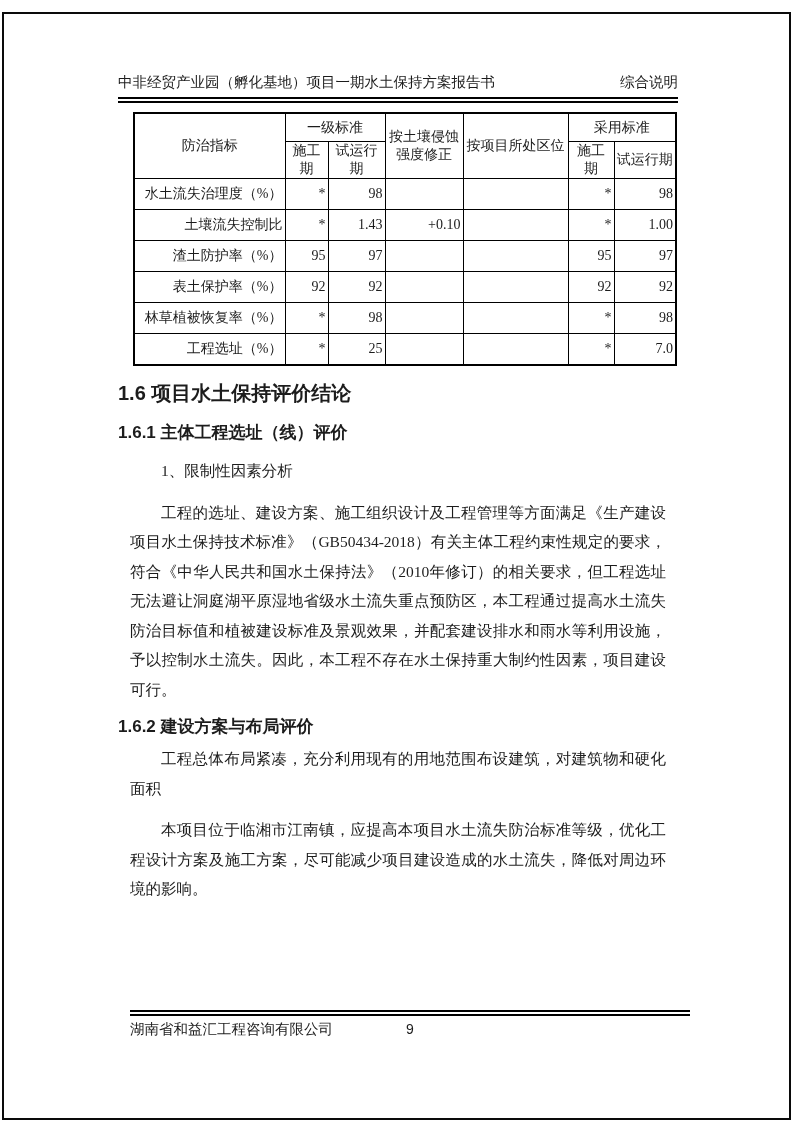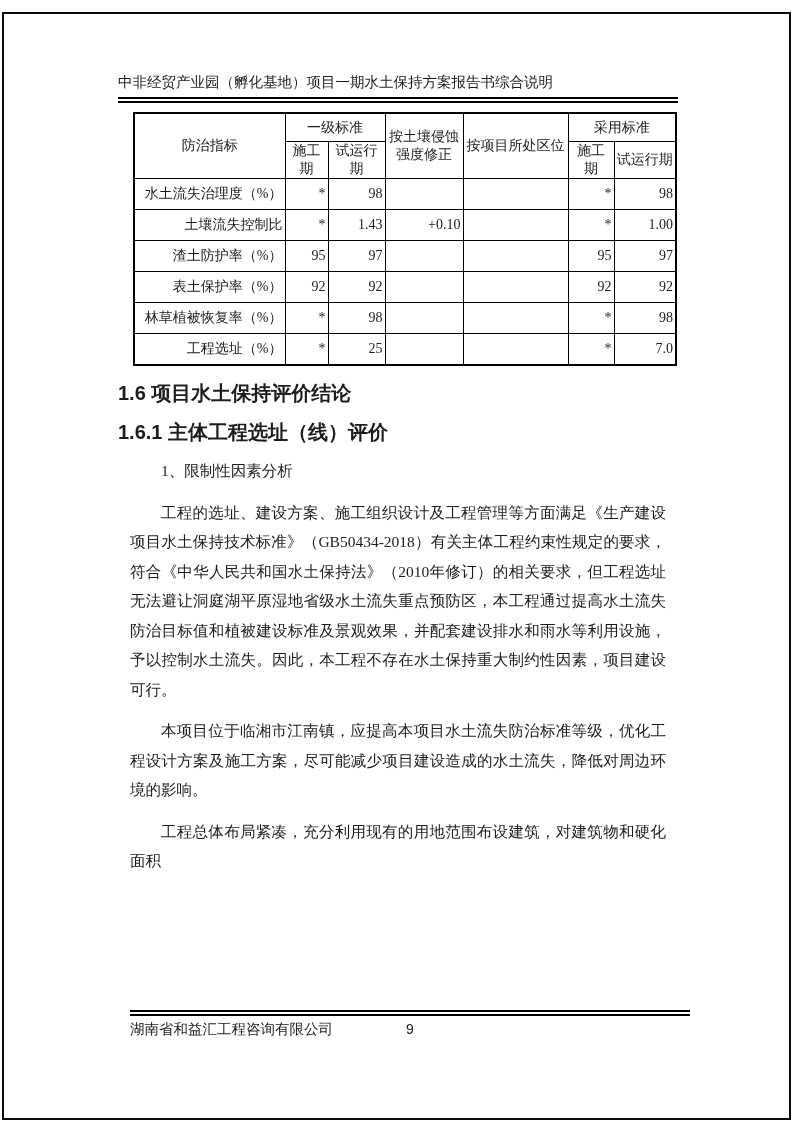--- a/index.html
+++ b/index.html
@@ -14,21 +14,21 @@
   .scan-frame{
     position:absolute;left:2px;top:12px;right:2px;bottom:2px;
     border:2px solid #0a0a0a;
     pointer-events:none;
   }
   .content{
     position:absolute;left:118px;top:0;width:560px;
   }
   .header-row{
     margin-top:73px;
-    display:flex;align-items:flex-end;
+    display:flex;justify-content:space-between;align-items:flex-end;
     font-size:14.5px;line-height:18px;
   }
   .double-rule{
     margin-top:6px;
     height:2px;
     border-top:2px solid #000;
     border-bottom:2px solid #000;
   }
   .table-title{
     margin-top:15px;
@@ -56,21 +56,21 @@
   tr.hdr2 th{height:21px;}
   tr.body-row td{height:30px;text-align:right;}
   td.num{font-size:14.5px;}
   .h2{
     font-family:"Liberation Sans","DejaVu Sans",sans-serif;
     font-weight:bold;font-size:20px;line-height:24px;
     margin-top:15px;
   }
   .h3{
     font-family:"Liberation Sans","DejaVu Sans",sans-serif;
-    font-weight:bold;font-size:20px;line-height:21px;
+    font-weight:bold;font-size:17px;line-height:21px;
     margin-top:17px;
   }
   .h3.second{margin-top:12px;}
   .para{
     font-size:15.5px;line-height:29.5px;
     text-align:justify;
     text-indent:2em;
     margin:12px;
   }
   .p-list{margin-top:13px;}
@@ -184,22 +184,23 @@
         <td class="num">*</td>
         <td class="num">7.0</td>
       </tr>
     </tbody>
       </table>
 
     <div class="h2">1.6 项目水土保持评价结论</div>
     <div class="h3">1.6.1 主体工程选址（线）评价</div>
     <p class="para p-list">1、限制性因素分析</p>
     <p class="para">工程的选址、建设方案、施工组织设计及工程管理等方面满足《生产建设项目水土保持技术标准》（GB50434-2018）有关主体工程约束性规定的要求，符合《中华人民共和国水土保持法》（2010年修订）的相关要求，但工程选址无法避让洞庭湖平原湿地省级水土流失重点预防区，本工程通过提高水土流失防治目标值和植被建设标准及景观效果，并配套建设排水和雨水等利用设施，予以控制水土流失。因此，本工程不存在水土保持重大制约性因素，项目建设可行。</p>
+    <div class="h3 second">1.6.2 建设方案与布局评价</div>
+    <p class="para p4">工程总体布局紧凑，充分利用现有的用地范围布设建筑，对建筑物和硬化面积</p>
     <p class="para p3">本项目位于临湘市江南镇，应提高本项目水土流失防治标准等级，优化工程设计方案及施工方案，尽可能减少项目建设造成的水土流失，降低对周边环境的影响。</p>
-    <p class="para p4">工程总体布局紧凑，充分利用现有的用地范围布设建筑，对建筑物和硬化面积</p>
 
   </div>
 
   <div class="footer">
     <div class="double-rule" style="margin-top:0"></div>
     <div class="footer-row">
       <span>湖南省和益汇工程咨询有限公司</span>
       <span class="page-num">9</span>
     </div>
   </div>

